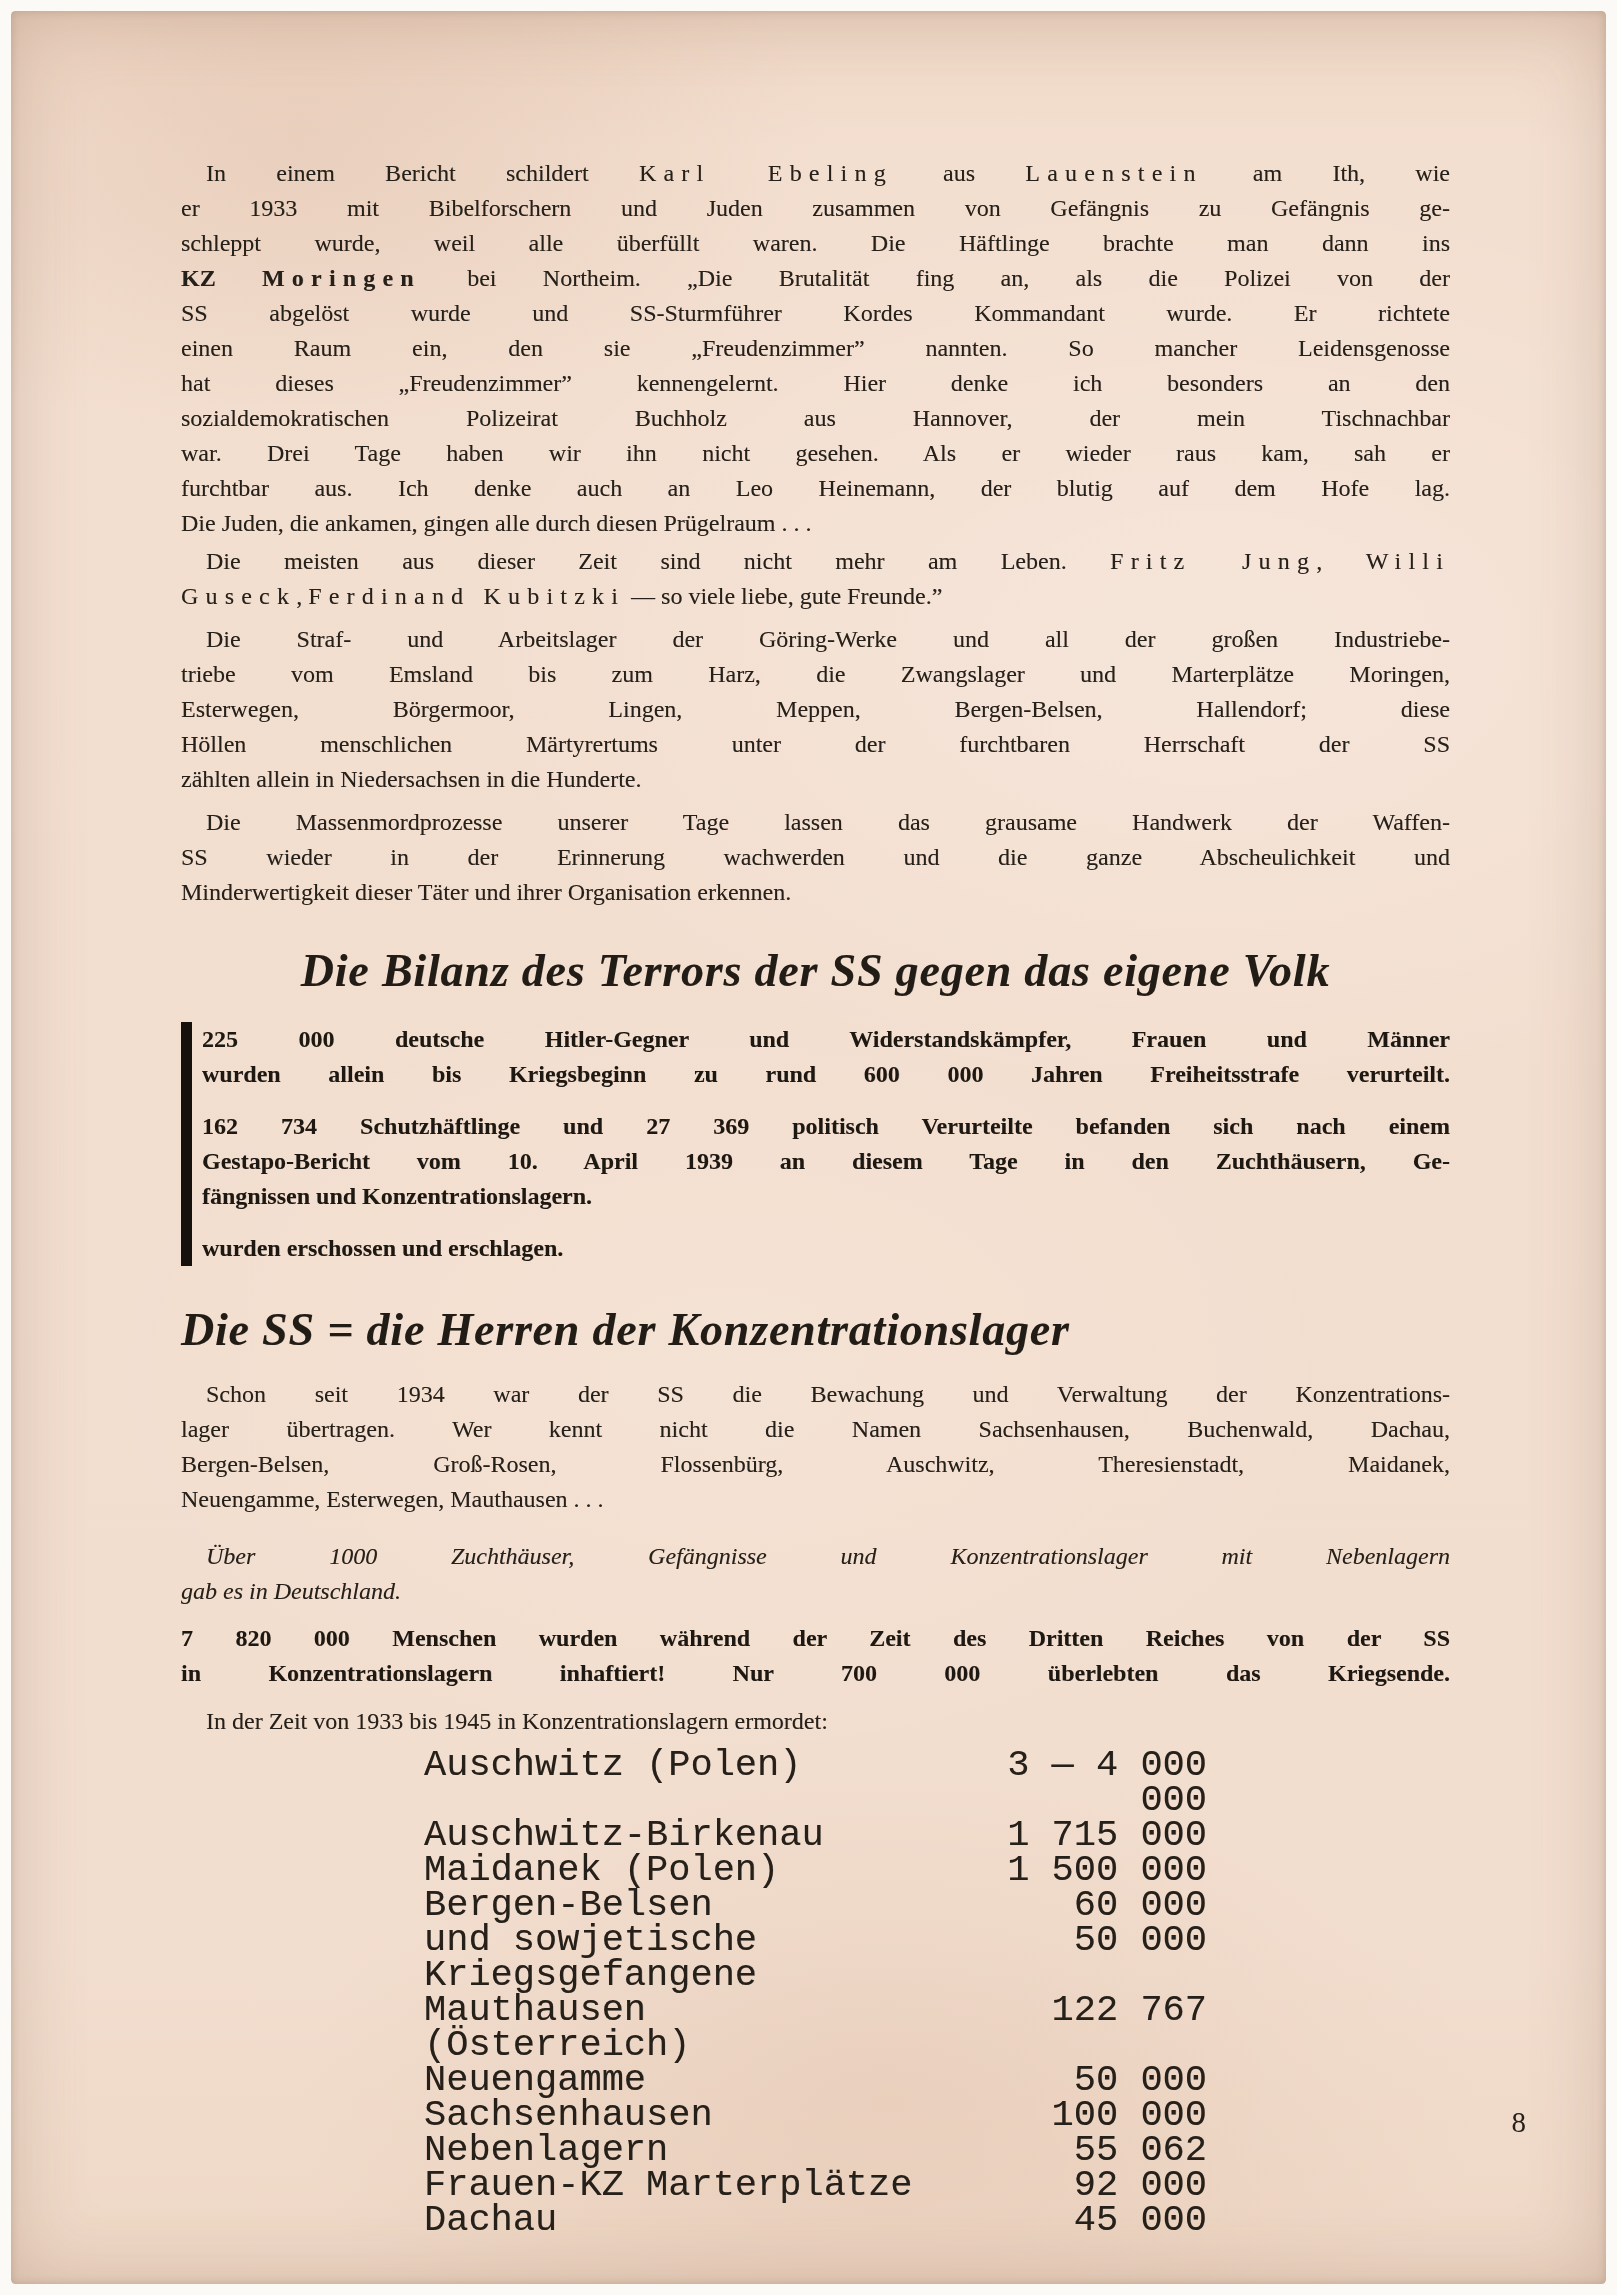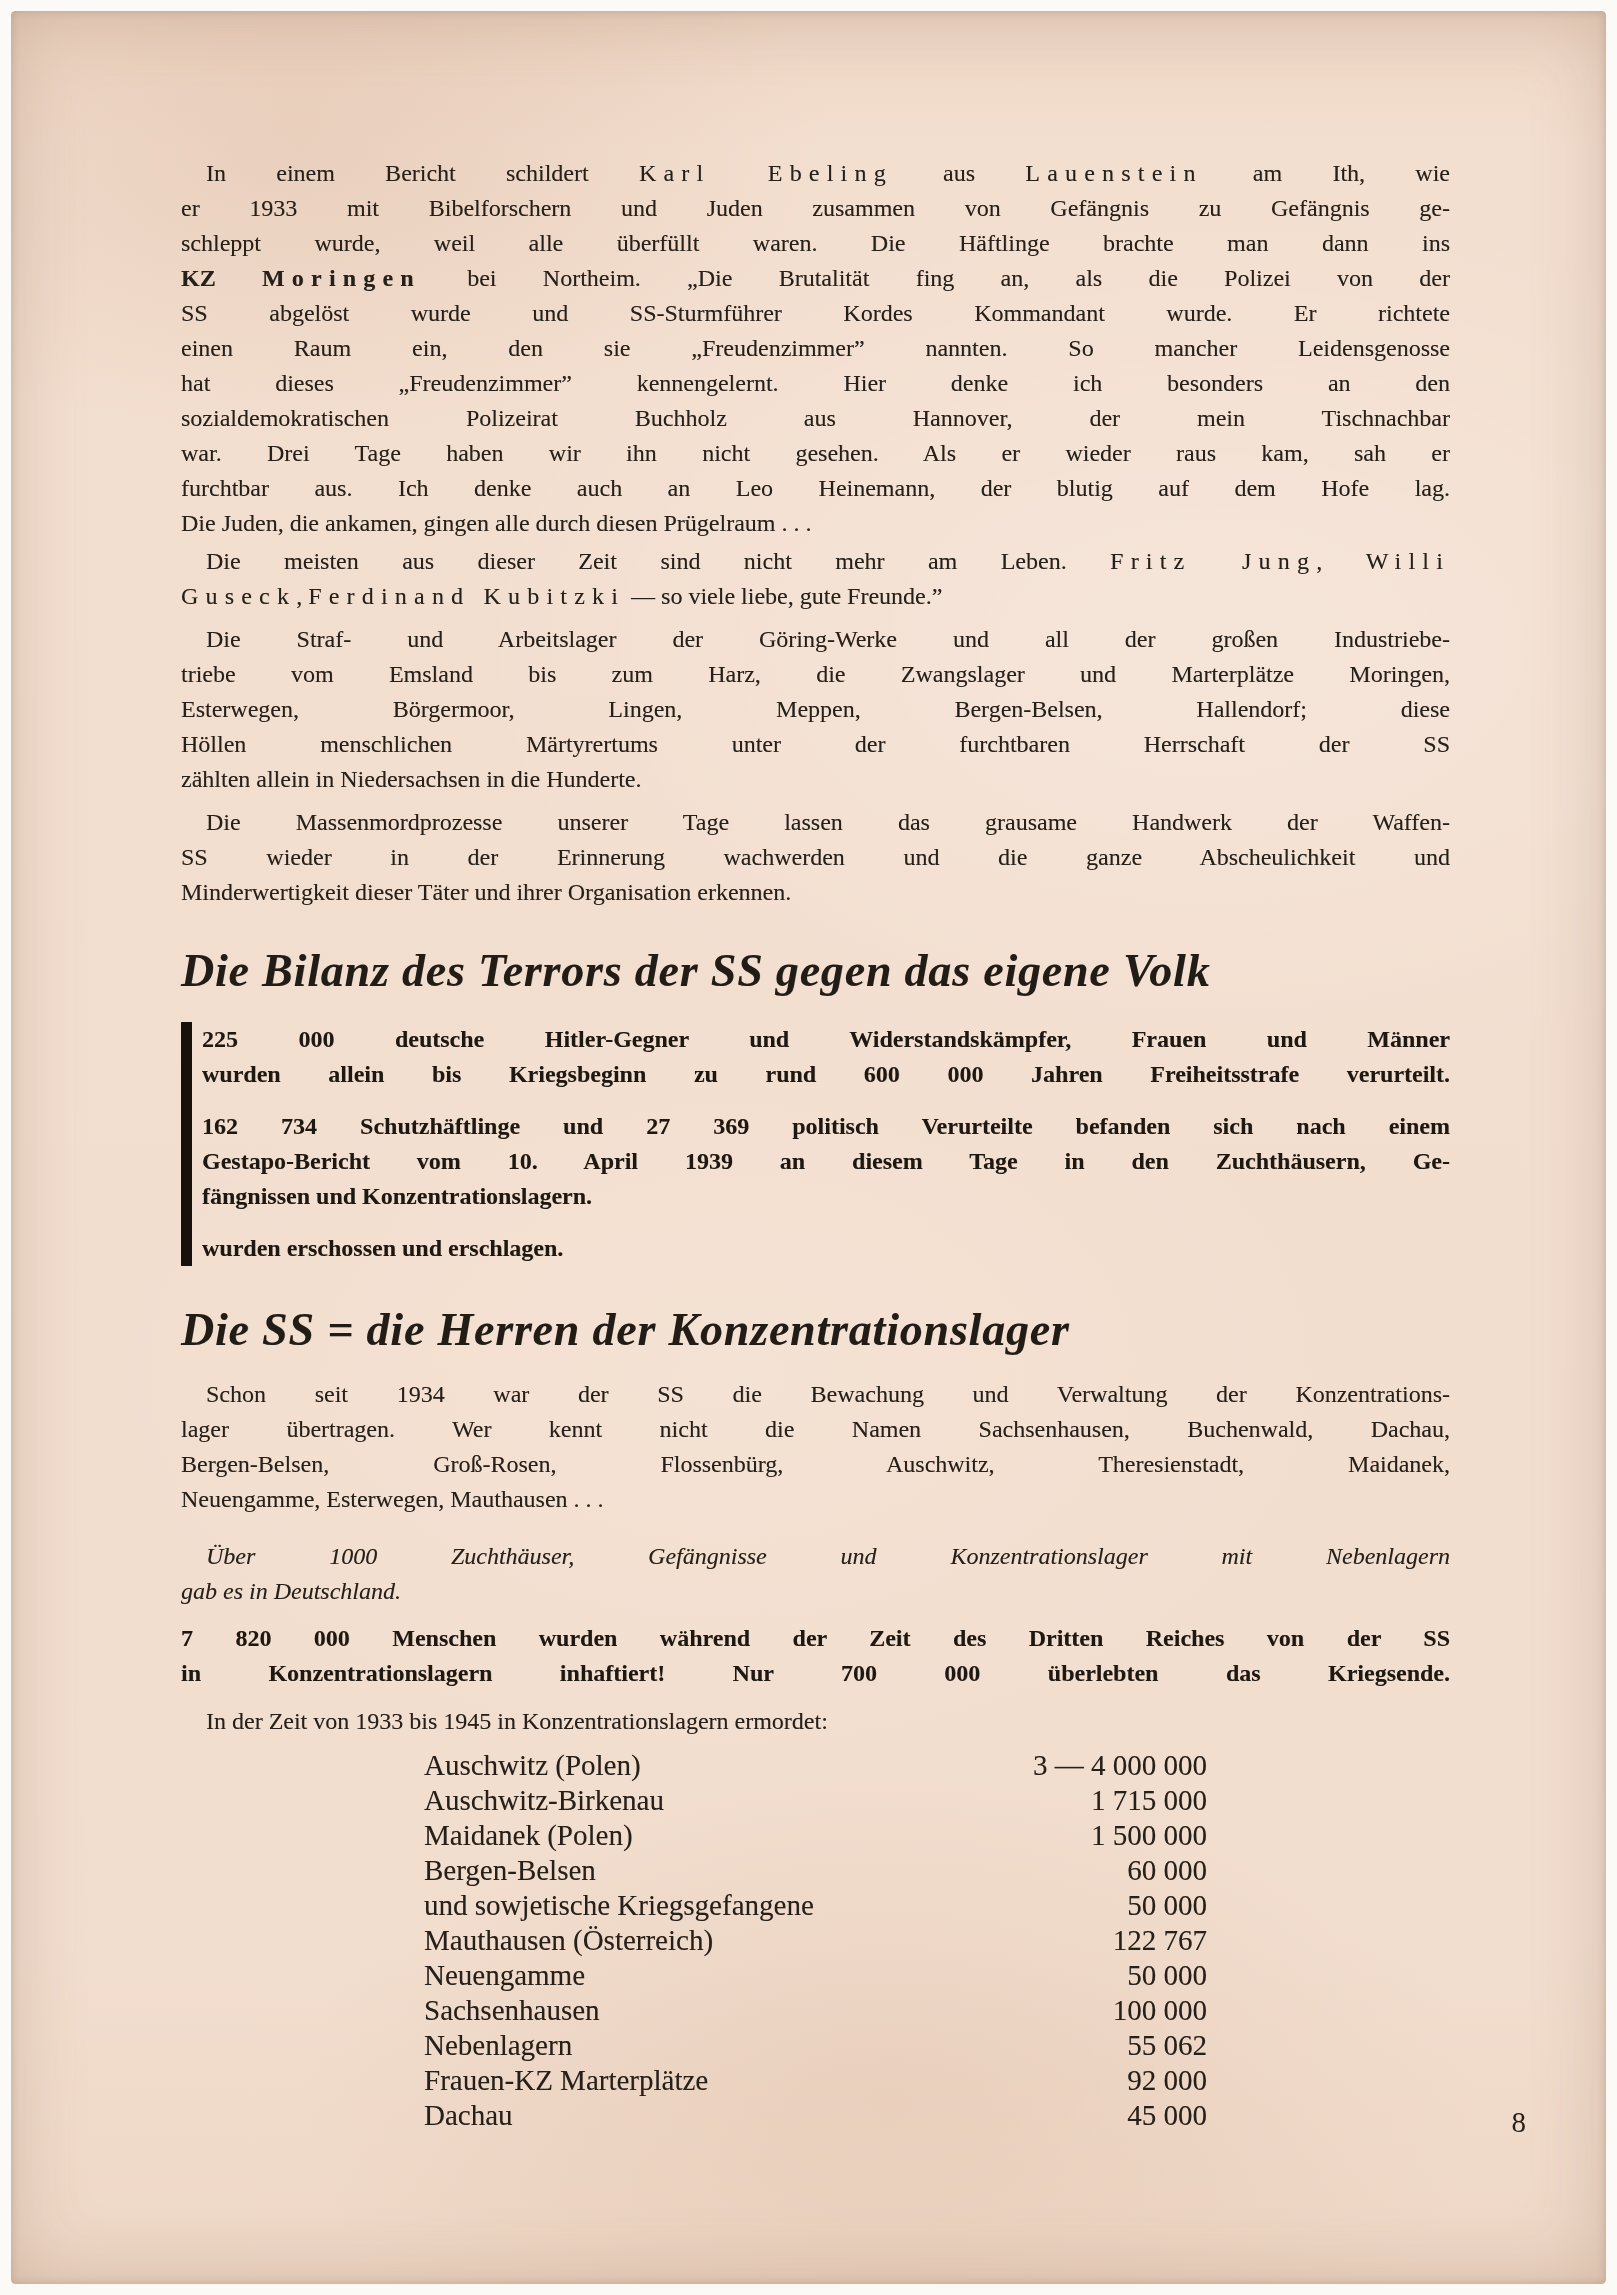--- a/index.html
+++ b/index.html
@@ -54,41 +54,42 @@
   .heading {
     margin: 0;
     font-style: italic;
     font-weight: bold;
     font-size: 46px;
     line-height: 54px;
     letter-spacing: 0.8px;
     color: #221c16;
     text-shadow: 0.3px 0.3px 0 rgba(40, 30, 20, 0.30);
   }
-  .heading.first { margin-top: 34px; margin-bottom: 23.6px; }
+  .heading.first { margin-top: 34px; margin-bottom: 23.6px; text-align: center; }
   .heading.second { margin-top: 37px; margin-bottom: 20px; }
 
   .stats {
     border-left: 11.8px solid #16110c;
     padding-left: 10px;
     font-weight: bold;
     font-size: 28px;
     color: #1e1812;
   }
   .stats .line { line-height: 35px; }
   .stat + .stat { margin-top: 17px; }
 
   .bold-para { font-weight: bold; color: #1e1812; }
 
   .vtable { margin-top: 8.4px; }
   .trow {
     display: flex;
-    font-size: 29px;
+    font-size: 37px;
     line-height: 35px;
     text-shadow: 0.3px 0.3px 0 rgba(40, 30, 20, 0.30);
+    font-family: Liberation Mono, monospace;
   }
   .tlabel { flex: none; margin-left: 243px; width: 506px; }
   .tvalue { flex: none; width: 277px; text-align: right; }
 
   .pagenum {
     position: absolute;
     right: 80px;
     top: 2094px;
     font-size: 29px;
     line-height: 35px;

